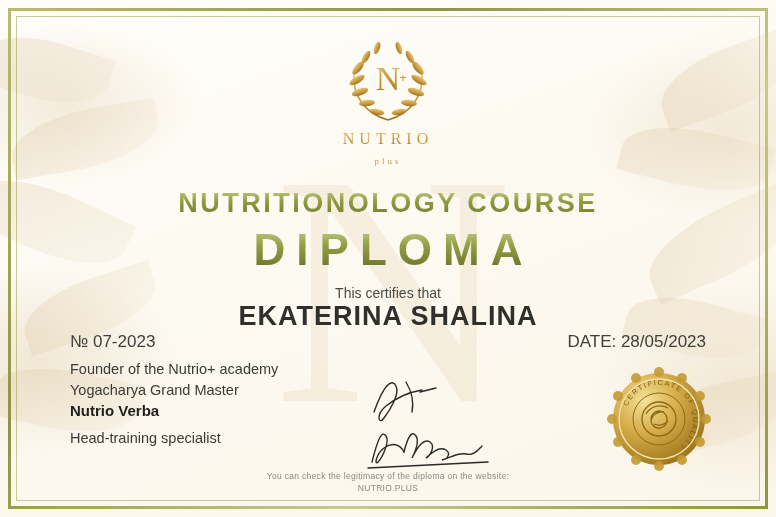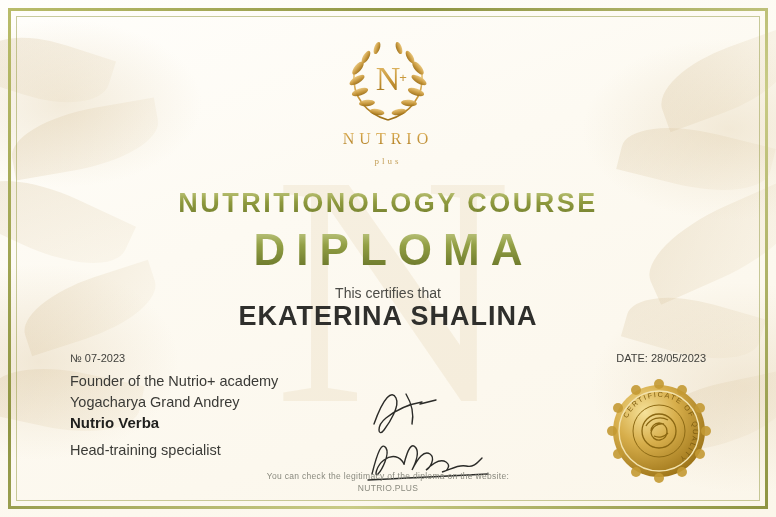--- a/index.html
+++ b/index.html
@@ -136,24 +136,23 @@
     font-size: 14px;
     color: #4b4b46;
     text-align: center;
     line-height: 1.55;
   }
   
   .meta-row {
     width: 100%;
     box-sizing: border-box;
     padding: 0 70px;
-    margin-top: 20px;
     display: flex;
     justify-content: space-between;
-    font-size: 11px;
+    font-size: 17px;
     color: #3f3f3b;
   }
   
   .sig-area {
     width: 100%;
     box-sizing: border-box;
     padding: 0 70px;
     margin-top: 8px;
     display: flex;
     justify-content: space-between;
@@ -271,21 +270,21 @@
     <div class="recipient">EKATERINA SHALINA</div>
 
     <div class="meta-row">
       <div>№ 07-2023</div>
       <div>DATE: 28/05/2023</div>
     </div>
 
     <div class="sig-area">
       <div class="sig-left">
         <div class="role">Founder of the Nutrio+ academy</div>
-        <div class="role">Yogacharya Grand Andrey</div>
+        <div class="role">Yogacharya Grand Master</div>
         <div class="person">Nutrio Verba</div>
         <div class="role">Head-training specialist</div>
 
       </div>
 
       <div class="sig-mid">
         <svg width="150" height="110" viewBox="0 0 150 110">
           <g fill="none" stroke="#2b2b28" stroke-width="1.4" stroke-linecap="round">
             <path d="M12 46 C22 18 30 12 34 20 C38 28 28 44 22 52 C16 60 14 48 24 40 C34 32 48 26 60 24"></path>
             <path d="M44 16 C50 26 52 36 50 46"></path>

